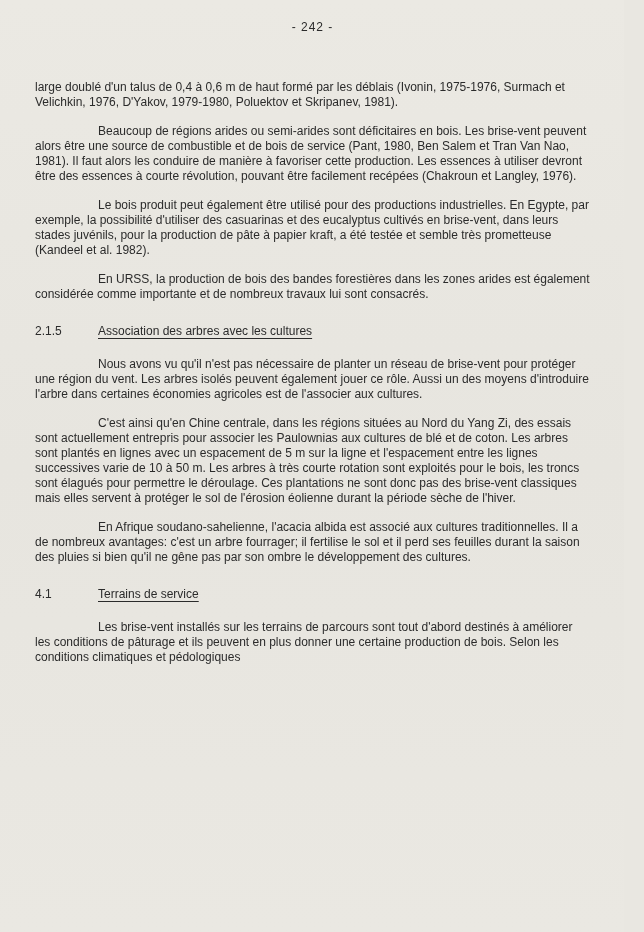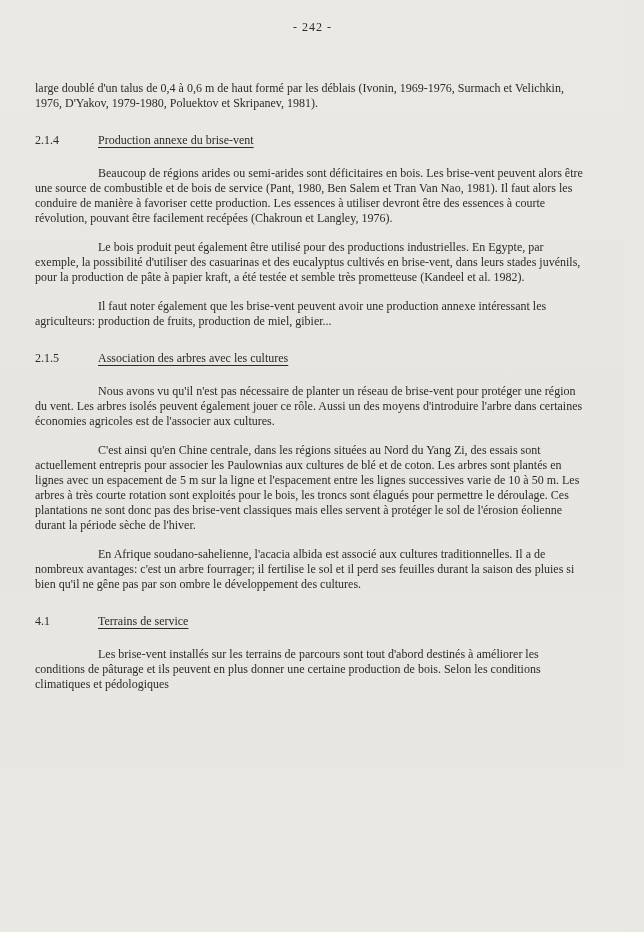--- a/index.html
+++ b/index.html
@@ -10,21 +10,21 @@
     width: 644px;
     height: 932px;
     background: #e9e7e1;
     overflow: hidden;
   }
   .page {
     box-sizing: border-box;
     width: 624px;
     height: 932px;
     padding: 20px 34px 10px 35px;
-    font-family: Liberation Serif, serif;
+    font-family: Liberation Sans, sans-serif;
     color: #2b2b2b;
     background:
       linear-gradient(180deg, #ebe9e3 0%, #e7e5df 50%, #eae8e2 100%);
   }
   .page-number {
     text-align: center;
     font-size: 12px;
     letter-spacing: 1px;
     margin-bottom: 46px;
   }
@@ -51,29 +51,26 @@
     text-underline-offset: 3px;
   }
 </style>
 </head>
 <body>
 
 <div class="page">
 
   <div class="page-number">- 242 -</div>
 
-  <p class="para">large doublé d'un talus de 0,4 à 0,6 m de haut formé par les déblais (Ivonin, 1969-1976, Surmach et Velichkin, 1976, D'Yakov, 1979-1980, Poluektov et Skripanev, 1981).</p>
+  <p class="para">large doublé d'un talus de 0,4 à 0,6 m de haut formé par les déblais (Ivonin, 1975-1976, Surmach et Velichkin, 1976, D'Yakov, 1979-1980, Poluektov et Skripanev, 1981).</p>
 
-  <div class="section-heading">
-    <span class="section-number">2.1.4</span><span class="section-title">Production annexe du brise-vent</span>
-  </div>
 
   <p class="para indent">Beaucoup de régions arides ou semi-arides sont déficitaires en bois. Les brise-vent peuvent alors être une source de combustible et de bois de service (Pant, 1980, Ben Salem et Tran Van Nao, 1981).  Il faut alors les conduire de manière à favoriser cette production.  Les essences à utiliser devront être des essences à courte révolution, pouvant être facilement recépées (Chakroun et Langley, 1976).</p>
   <p class="para indent">Le bois produit peut également être utilisé pour des productions industrielles.  En Egypte, par exemple, la possibilité d'utiliser des casuarinas et des eucalyptus cultivés en brise-vent, dans leurs stades juvénils, pour la production de pâte à papier kraft, a été testée et semble très prometteuse (Kandeel et al. 1982).</p>
-  <p class="para indent">Il faut noter également que les brise-vent peuvent avoir une production annexe intéressant les agriculteurs: production de fruits, production de miel, gibier...</p>
+  <p class="para indent">En URSS, la production de bois des bandes forestières dans les zones arides est également considérée comme importante et de nombreux travaux lui sont consacrés.</p>
 
   <div class="section-heading">
     <span class="section-number">2.1.5</span><span class="section-title">Association des arbres avec les cultures</span>
   </div>
 
   <p class="para indent">Nous avons vu qu'il n'est pas nécessaire de planter un réseau de brise-vent pour protéger une région du vent.  Les arbres isolés peuvent également jouer ce rôle.  Aussi un des moyens d'introduire l'arbre dans certaines économies agricoles est de l'associer aux cultures.</p>
   <p class="para indent">C'est ainsi qu'en Chine centrale, dans les régions situées au Nord du Yang Zi, des essais sont actuellement entrepris pour associer les Paulownias aux cultures de blé et de coton.  Les arbres sont plantés en lignes avec un espacement de 5 m sur la ligne et l'espacement entre les lignes successives varie de 10 à 50 m.  Les arbres à très courte rotation sont exploités pour le bois, les troncs sont élagués pour permettre le déroulage.  Ces plantations ne sont donc pas des brise-vent classiques mais elles servent à protéger le sol de l'érosion éolienne durant la période sèche de l'hiver.</p>
   <p class="para indent">En Afrique soudano-sahelienne, l'acacia albida est associé aux cultures traditionnelles.  Il a de nombreux avantages: c'est un arbre fourrager; il fertilise le sol et il perd ses feuilles durant la saison des pluies si bien qu'il ne gêne pas par son ombre le développement des cultures.</p>
 
   <div class="section-heading">

